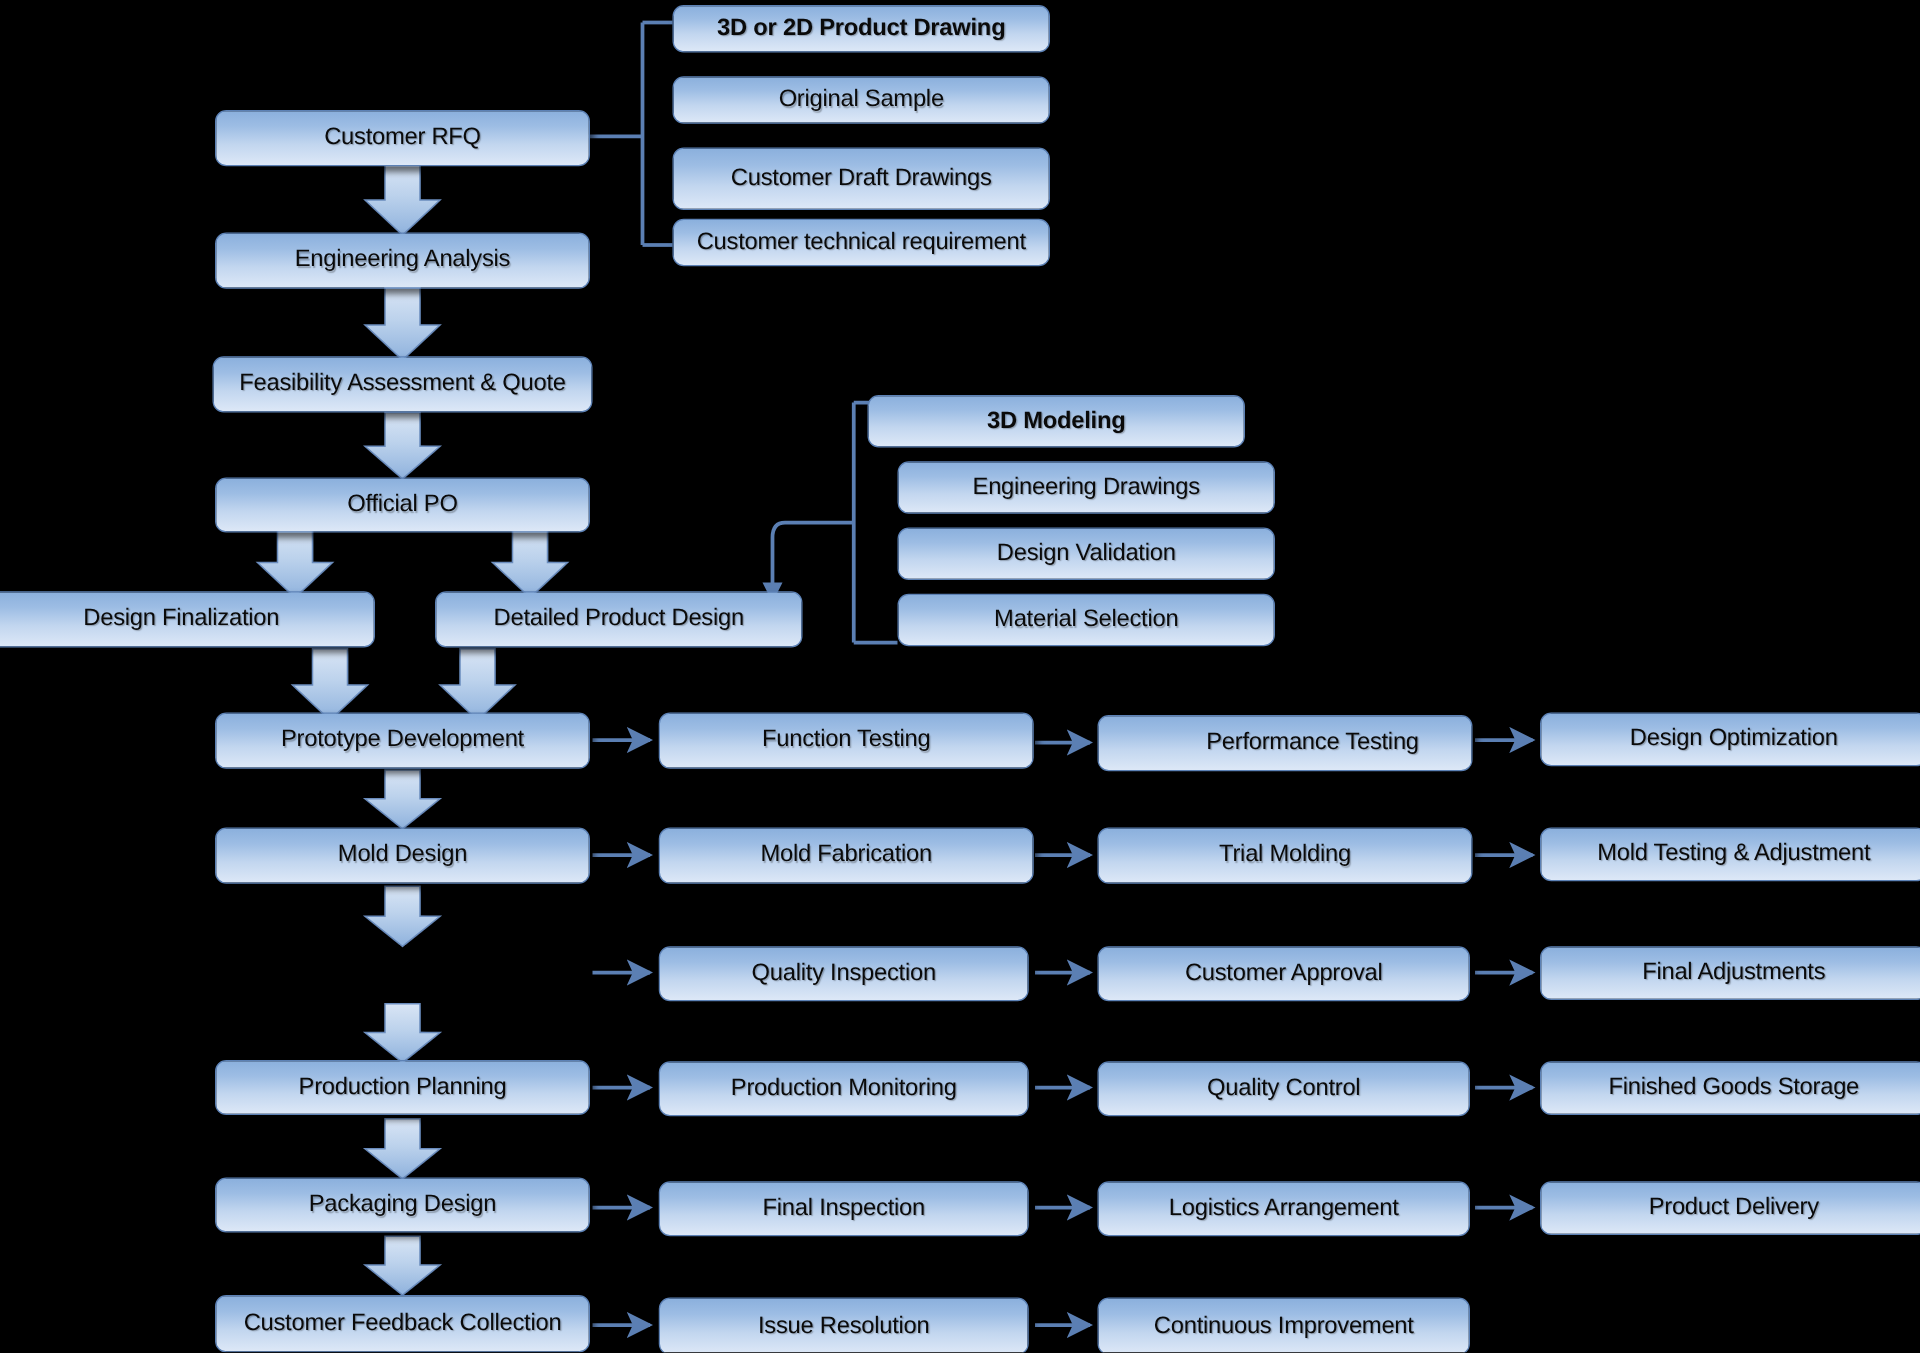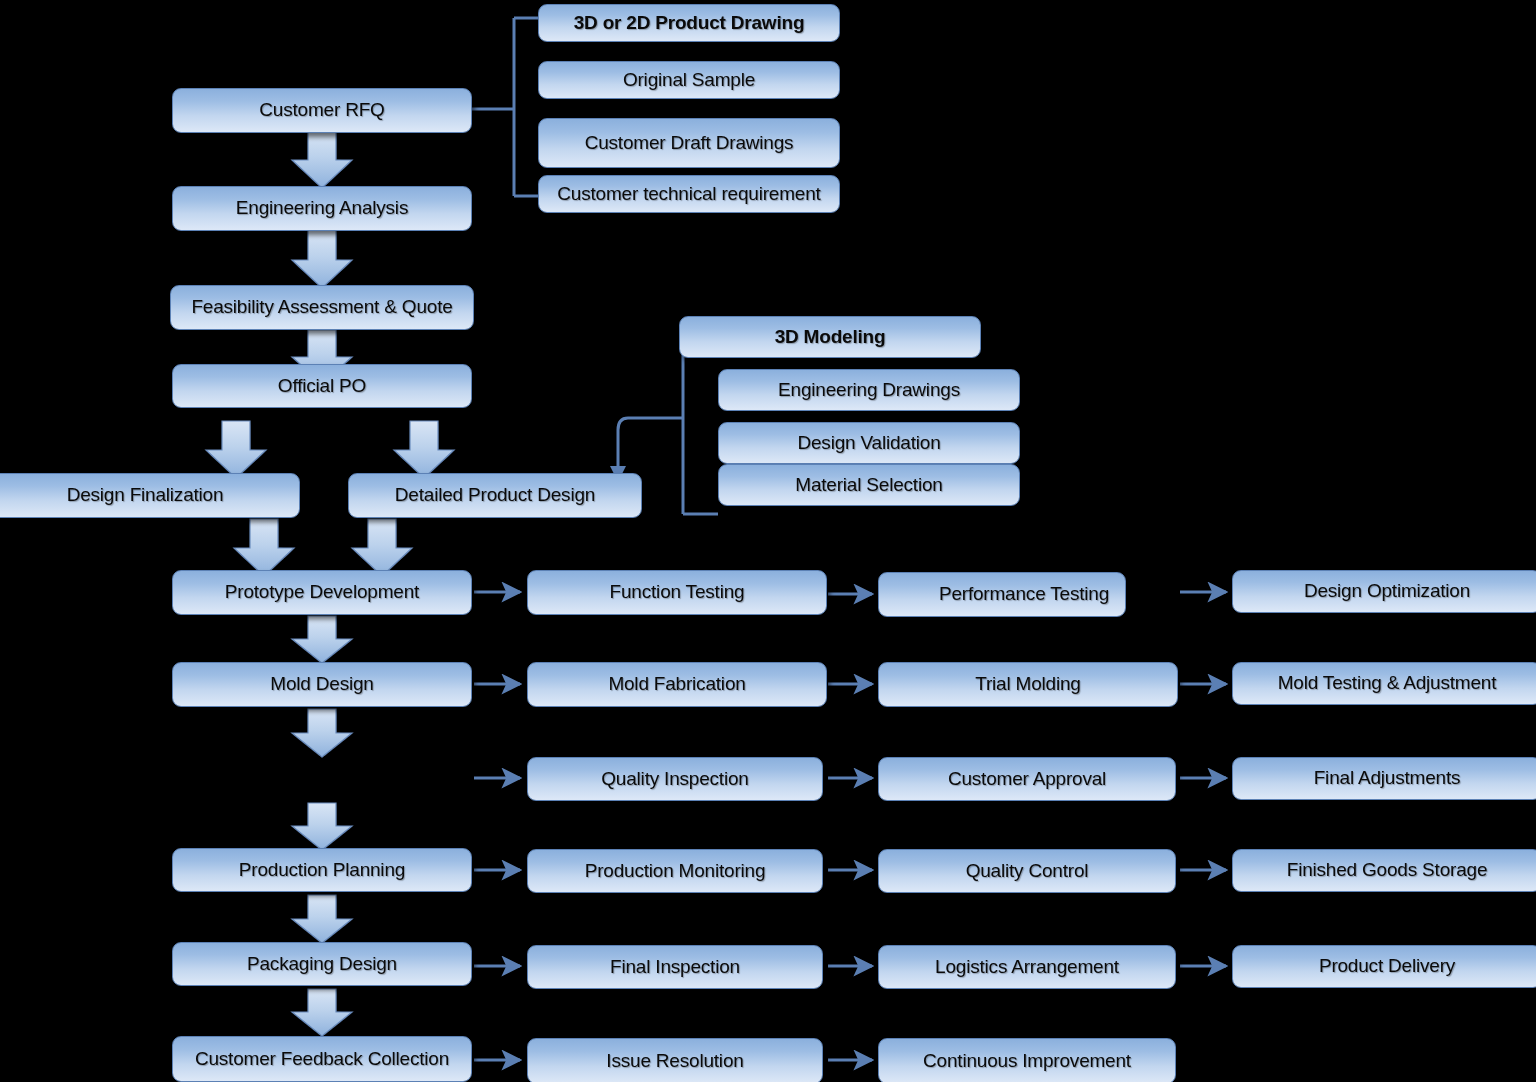--- a/index.html
+++ b/index.html
@@ -204,21 +204,21 @@
   </div>
 
   <div class="node" style="left:172px; top:186px; width:300px; height:45px;">
     <span>Engineering Analysis</span>
   </div>
 
   <div class="node" style="left:170px; top:285px; width:304px; height:45px;">
     <span>Feasibility Assessment &amp; Quote</span>
   </div>
 
-  <div class="node" style="left:172px; top:364px; width:300px; height:44px;">
+  <div class="node" style="left:172px; top:382px; width:300px; height:44px;">
     <span>Official PO</span>
   </div>
 
   <div class="node" style="left:-10px; top:473px; width:310px; height:45px;">
     <span>Design Finalization</span>
   </div>
 
   <div class="node" style="left:348px; top:473px; width:294px; height:45px;">
     <span>Detailed Product Design</span>
   </div>
@@ -229,40 +229,40 @@
   <div class="node" style="left:538px; top:61px; width:302px; height:38px;">
     <span>Original Sample</span>
   </div>
   <div class="node" style="left:538px; top:118px; width:302px; height:50px;">
     <span>Customer Draft Drawings</span>
   </div>
   <div class="node" style="left:538px; top:175px; width:302px; height:38px;">
     <span>Customer technical requirement</span>
   </div>
 
-  <div class="node" style="left:679px; top:316px; width:302px; height:42px; font-weight:bold;">
+  <div class="node" style="left:694px; top:316px; width:302px; height:42px; font-weight:bold;">
     <span>3D Modeling</span>
   </div>
   <div class="node" style="left:718px; top:369px; width:302px; height:42px;">
     <span>Engineering Drawings</span>
   </div>
   <div class="node" style="left:718px; top:422px; width:302px; height:42px;">
     <span>Design Validation</span>
   </div>
-  <div class="node" style="left:718px; top:464px; width:302px; height:42px;">
+  <div class="node" style="left:718px; top:475px; width:302px; height:42px;">
     <span>Material Selection</span>
   </div>
 
   <div class="node" style="left:172px; top:570px; width:300px; height:45px;">
     <span>Prototype Development</span>
   </div>
   <div class="node" style="left:527px; top:570px; width:300px; height:45px;">
     <span>Function Testing</span>
   </div>
-  <div class="node" style="left:878px; top:572px; width:248px; height:45px;padding-left:44px;">
+  <div class="node" style="left:878px; top:572px; width:300px; height:45px;padding-left:44px;">
     <span>Performance Testing</span>
   </div>
   <div class="node" style="left:1232px; top:570px; width:310px; height:43px;">
     <span>Design Optimization</span>
   </div>
 
   <div class="node" style="left:172px; top:662px; width:300px; height:45px;">
     <span>Mold Design</span>
   </div>
   <div class="node" style="left:527px; top:662px; width:300px; height:45px;">

